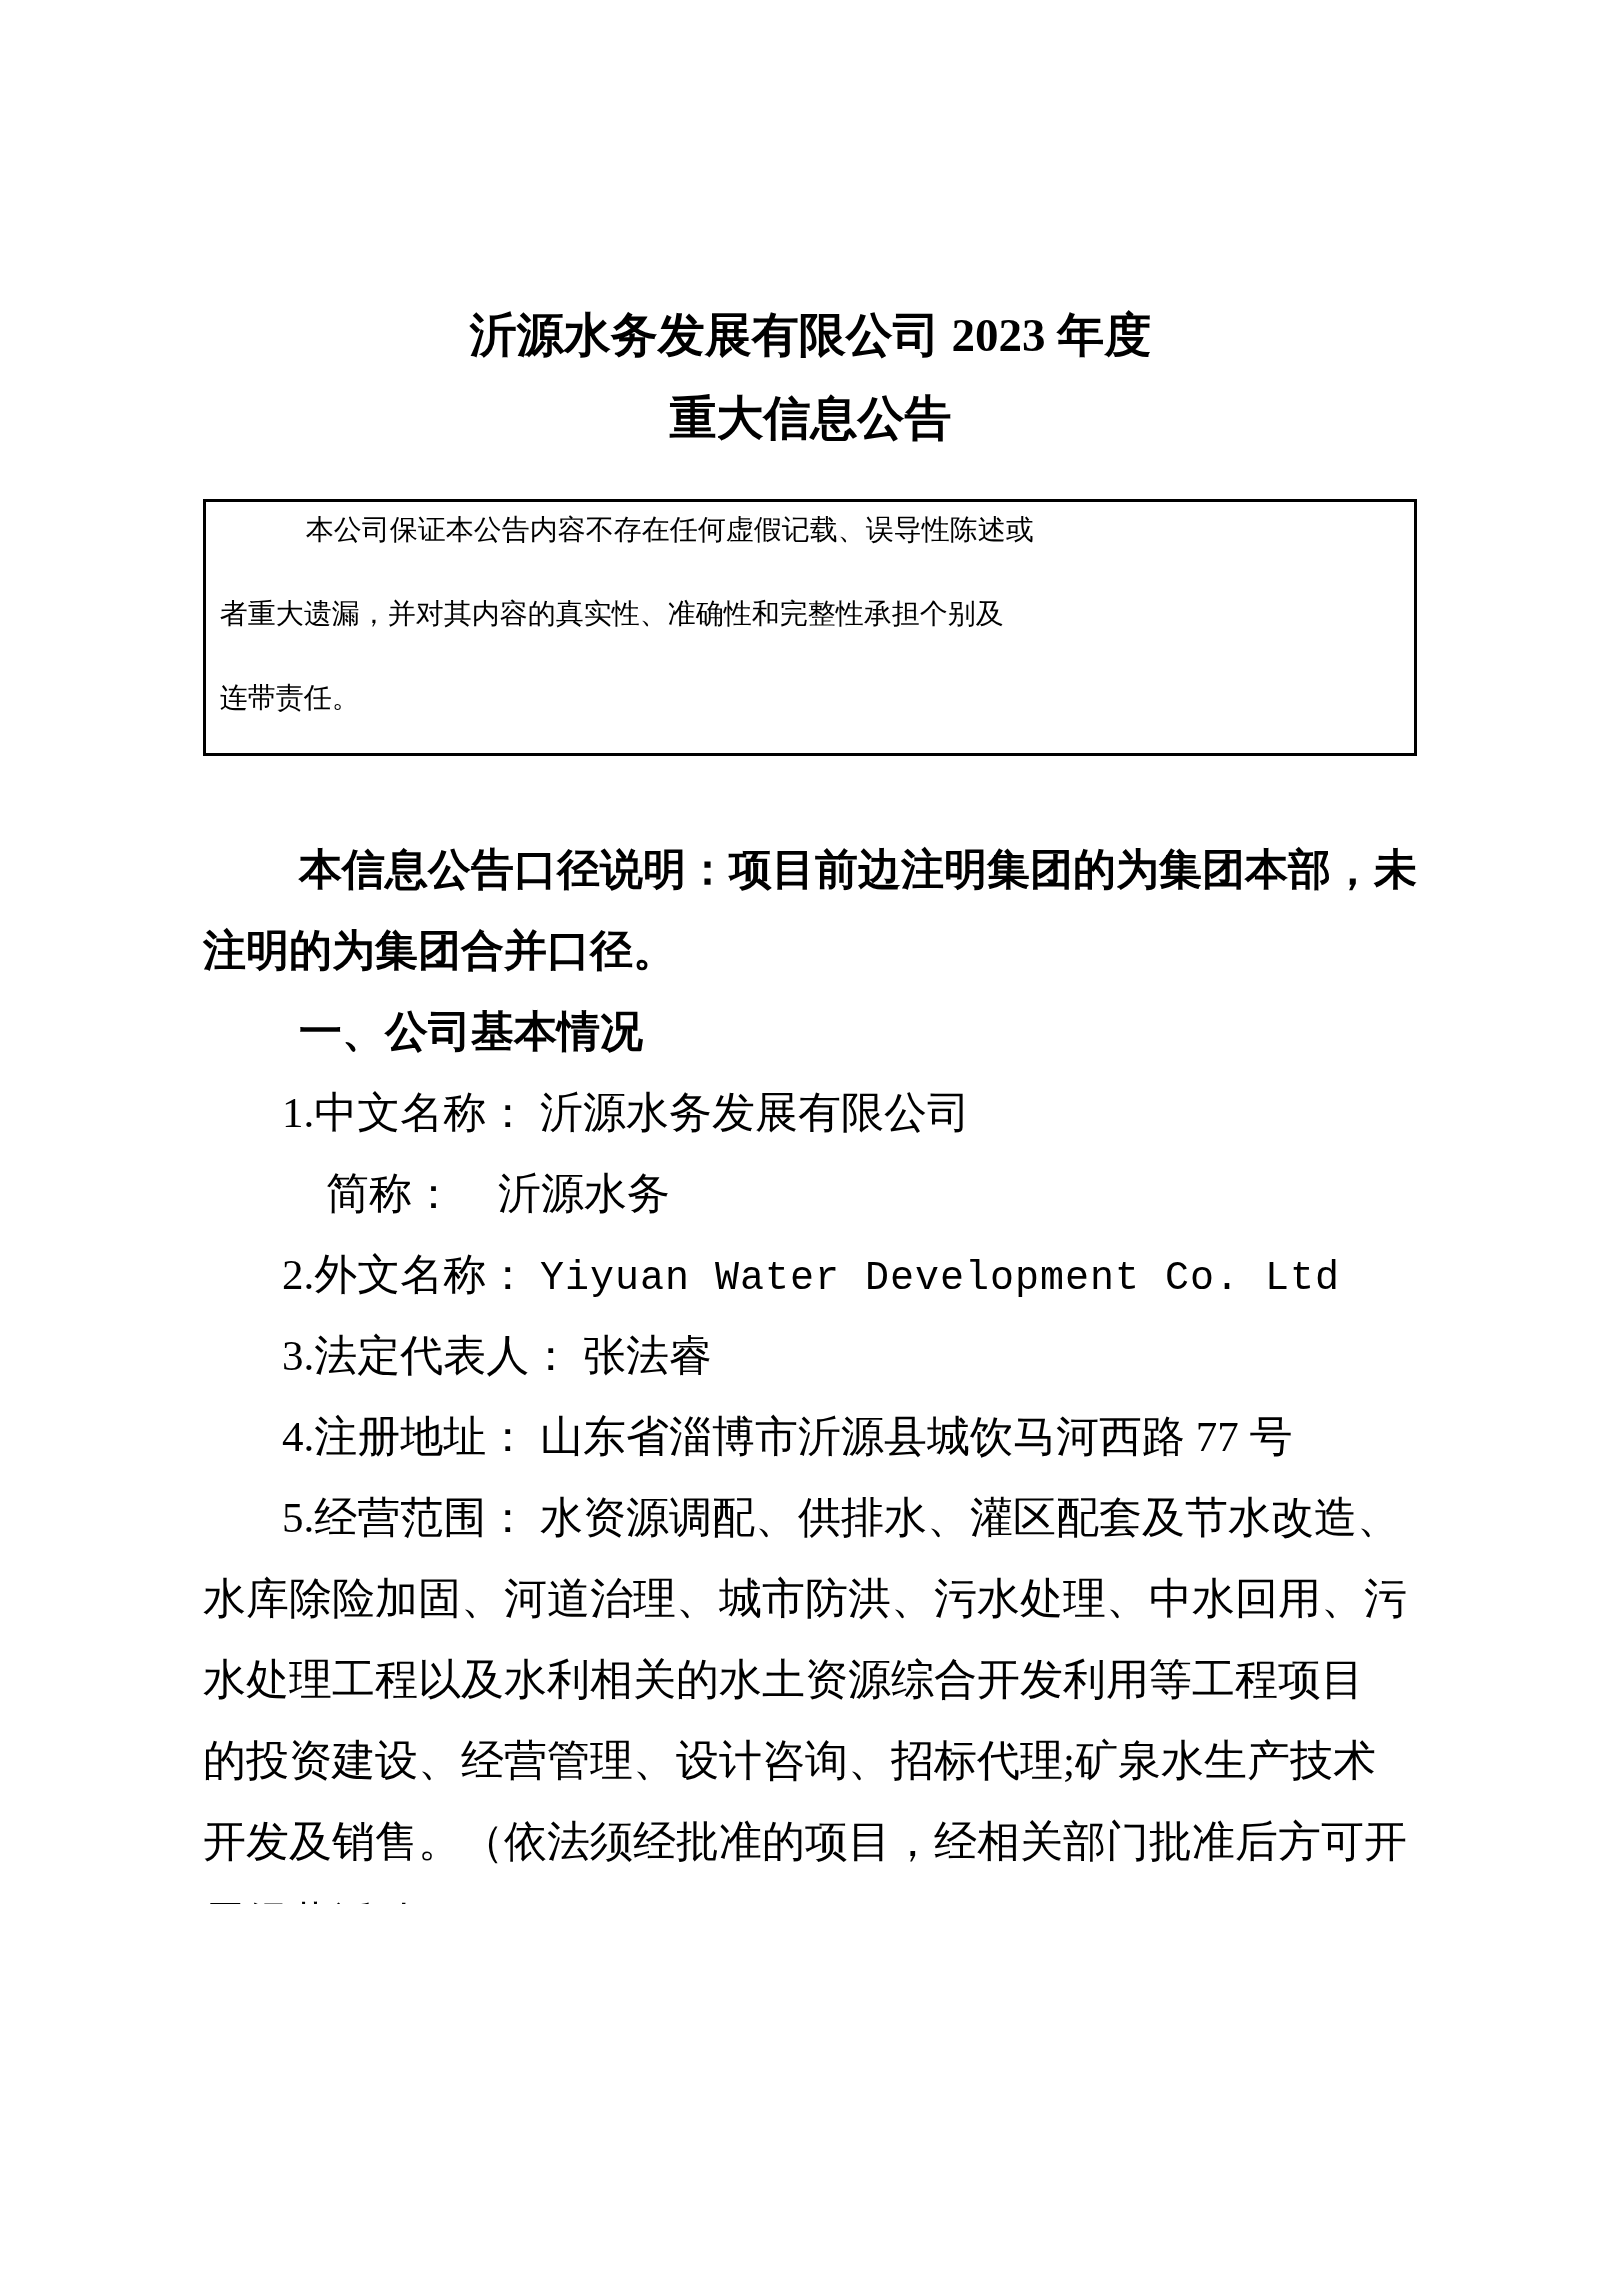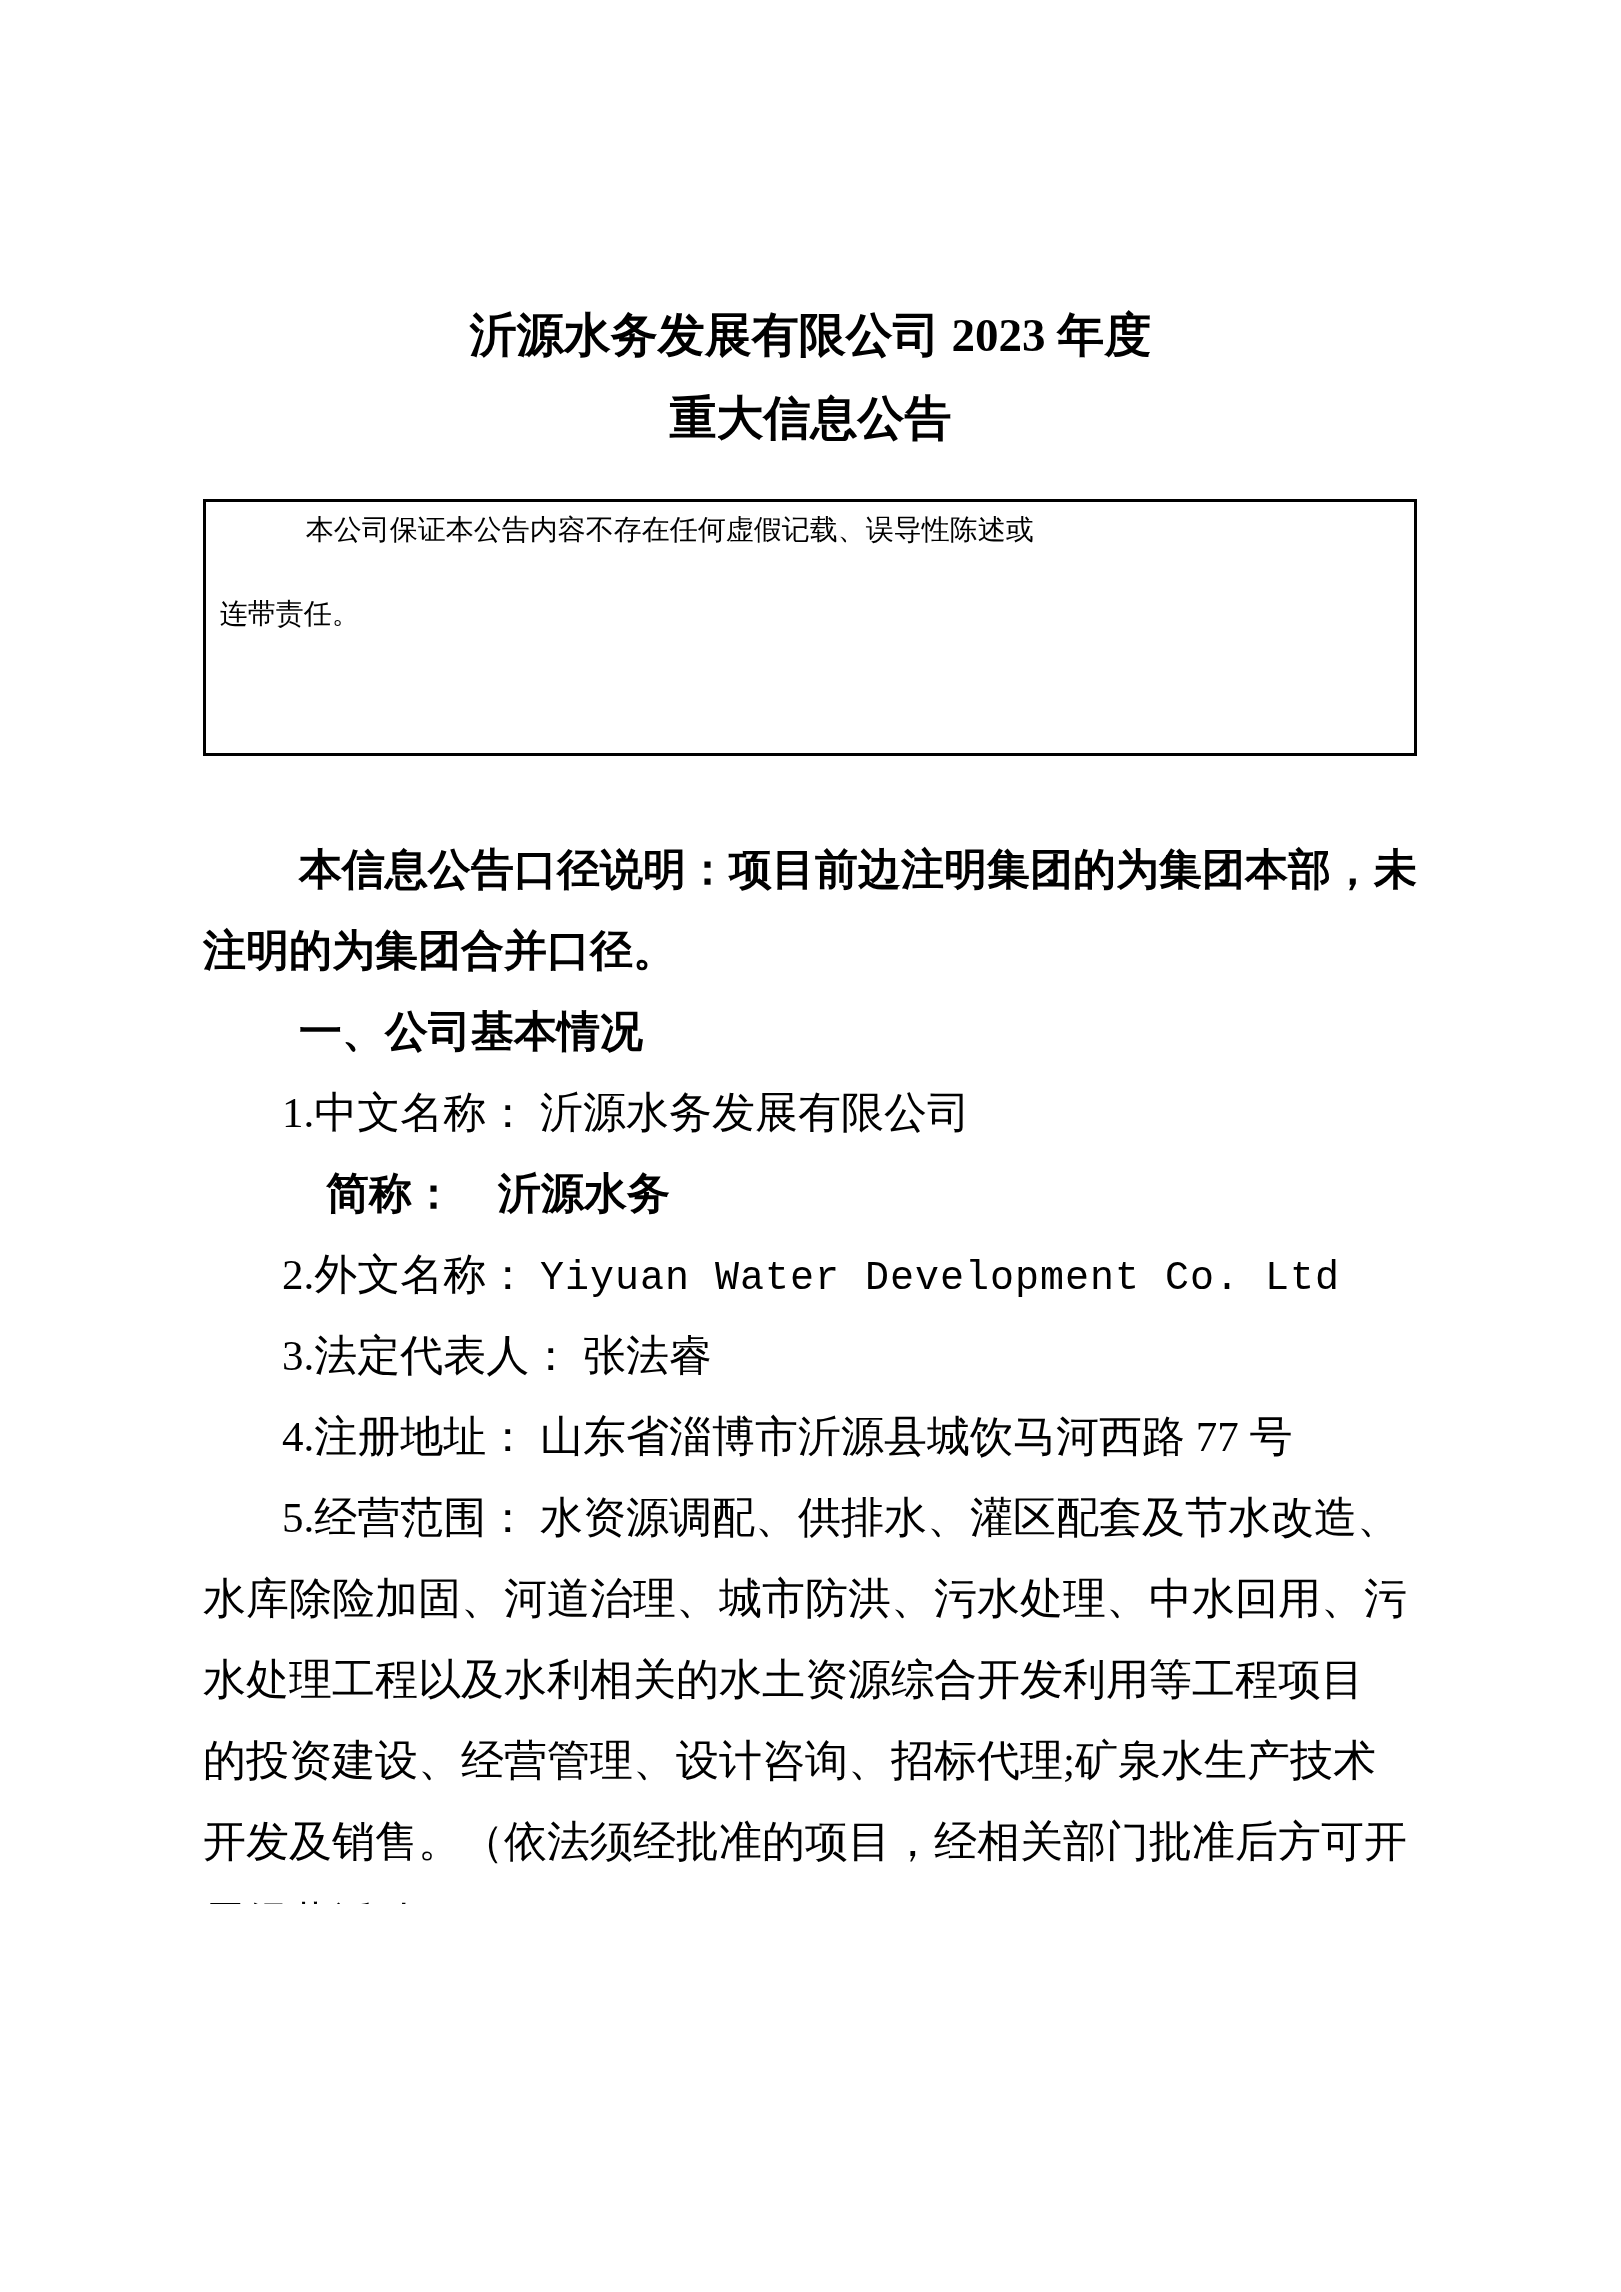--- a/index.html
+++ b/index.html
@@ -61,21 +61,21 @@
   }
   .line {
     height: 81px;
     line-height: 81px;
     font-size: 43px;
     white-space: nowrap;
   }
   .b   { font-weight: bold; }
   .ind2 { padding-left: 96px; }  
   .ind1 { padding-left: 79px; }  
-  .ind3 { padding-left: 123px; font-weight: bold; } 
+  .ind3 { padding-left: 123px; } 
 
   .latin {
     font-family: Liberation Mono, monospace;
     font-size: 40px;
     letter-spacing: 1px;
   }
 
   
   .page-number {
     position: absolute;
@@ -90,20 +90,21 @@
 <body>
 
 <div class="page">
 
   <div class="doc-title t1">沂源水务发展有限公司 2023 年度</div>
   <div class="doc-title t2">重大信息公告</div>
 
   <div class="notice-box">
     <div class="notice-text">
       <div class="box-line first">本公司保证本公告内容不存在任何虚假记载、误导性陈述或</div>
+      <div class="box-line">者重大遗漏，并对其内容的真实性、准确性和完整性承担个别及</div>
       <div class="box-line">连带责任。</div>
     </div>
   </div>
 
   <div class="body-text">
     <div class="line ind2 b">本信息公告口径说明：项目前边注明集团的为集团本部，未</div>
     <div class="line b">注明的为集团合并口径。</div>
 
     <div class="line ind2 b">一、公司基本情况</div>
 

